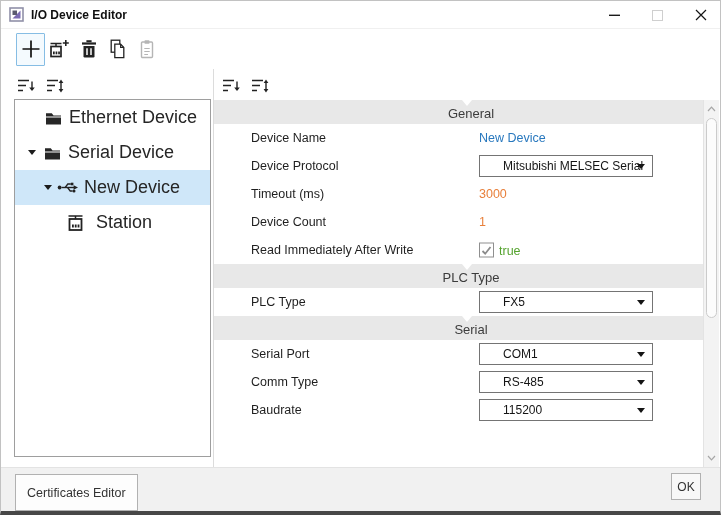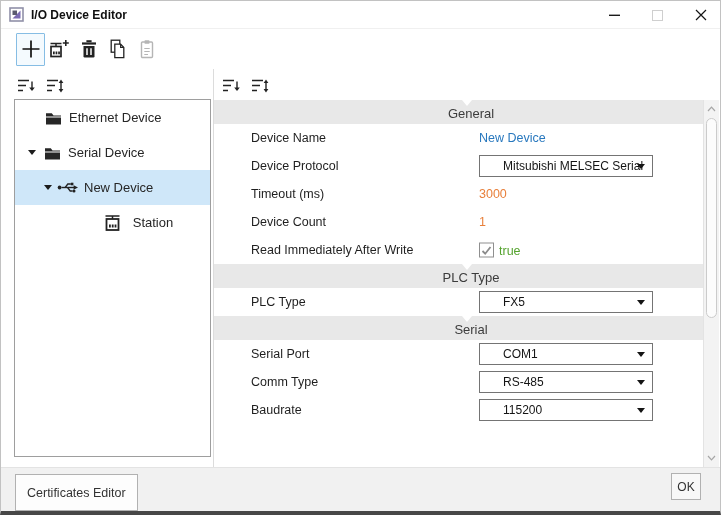--- a/index.html
+++ b/index.html
@@ -19,27 +19,27 @@
   .toolbar{position:absolute;top:28px;left:0;right:0;height:40px;display:flex;align-items:center;padding-left:15px;background:#fff;}
   .tbtn{width:29px;height:33px;display:flex;align-items:center;justify-content:center;flex:0 0 auto;}
   .tbtn.active{border:1px solid #86bde4;background:#f4fafe;border-radius:1px;}
   
   .main{position:absolute;top:68px;left:0;right:0;bottom:44px;background:#fff;}
   .left{position:absolute;top:0;left:0;width:213px;bottom:0;border-right:1px solid #dcdcdc;background:#fff;}
   .panel-tools{position:absolute;top:8px;left:14px;display:flex;gap:7px;}
   .panel-tools.rp{left:6px;}
   .ptool{width:22px;height:18px;display:flex;align-items:center;justify-content:center;}
   .tree-box{position:absolute;top:30px;left:13px;right:2px;bottom:10px;border:1px solid #9e9e9e;background:#fff;overflow:hidden;}
-  .trow{height:35px;display:flex;align-items:center;font-size:13px;color:#262626;white-space:nowrap;}
+  .trow{height:35px;display:flex;align-items:center;font-size:18px;color:#262626;white-space:nowrap;}
   .trow.selected{background:#cfe7f9;}
   .tri-down{width:0;height:0;border-left:4.5px solid transparent;border-right:4.5px solid transparent;border-top:5.5px solid #1c1c1c;flex:0 0 auto;}
   .r1{padding-left:30px;}
   .r2{padding-left:13px;}
   .r3{padding-left:29px;}
-  .r4{padding-left:51px;justify-content:center;}
+  .r4{padding-left:51px;}
   .tree-ico{flex:0 0 auto;display:flex;align-items:center;}
   
   .right{position:absolute;left:213px;top:0;right:0;bottom:0;background:#fff;}
   .props{position:absolute;top:31px;left:0;width:490px;bottom:0;overflow:hidden;background:#fff;}
   .psection{height:24px;background:#e8e8e8;display:flex;align-items:center;padding-left:24px;font-size:13px;color:#3c3c3c;flex-direction:column;}
   .sec-caret{width:0;height:0;border-left:5px solid transparent;border-right:5px solid transparent;border-top:6px solid #ffffff;margin-right:9px;}
   .prow{height:28px;position:relative;display:flex;align-items:center;padding-left:37px;background:#fff;}
   .plabel{font-size:12.5px;color:#1f1f1f;}
   .pfield{position:absolute;left:265px;top:50%;transform:translateY(-50%);display:flex;align-items:center;}
   .pvalue{font-size:12.5px;}

